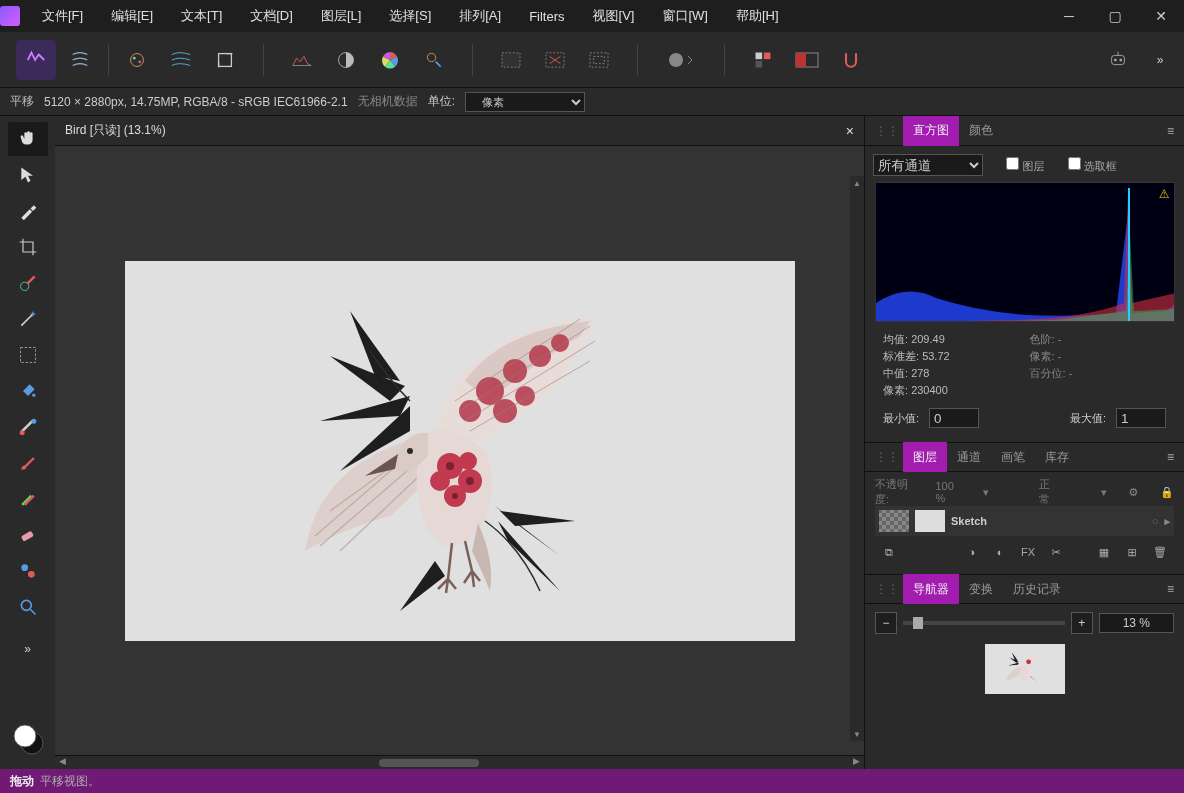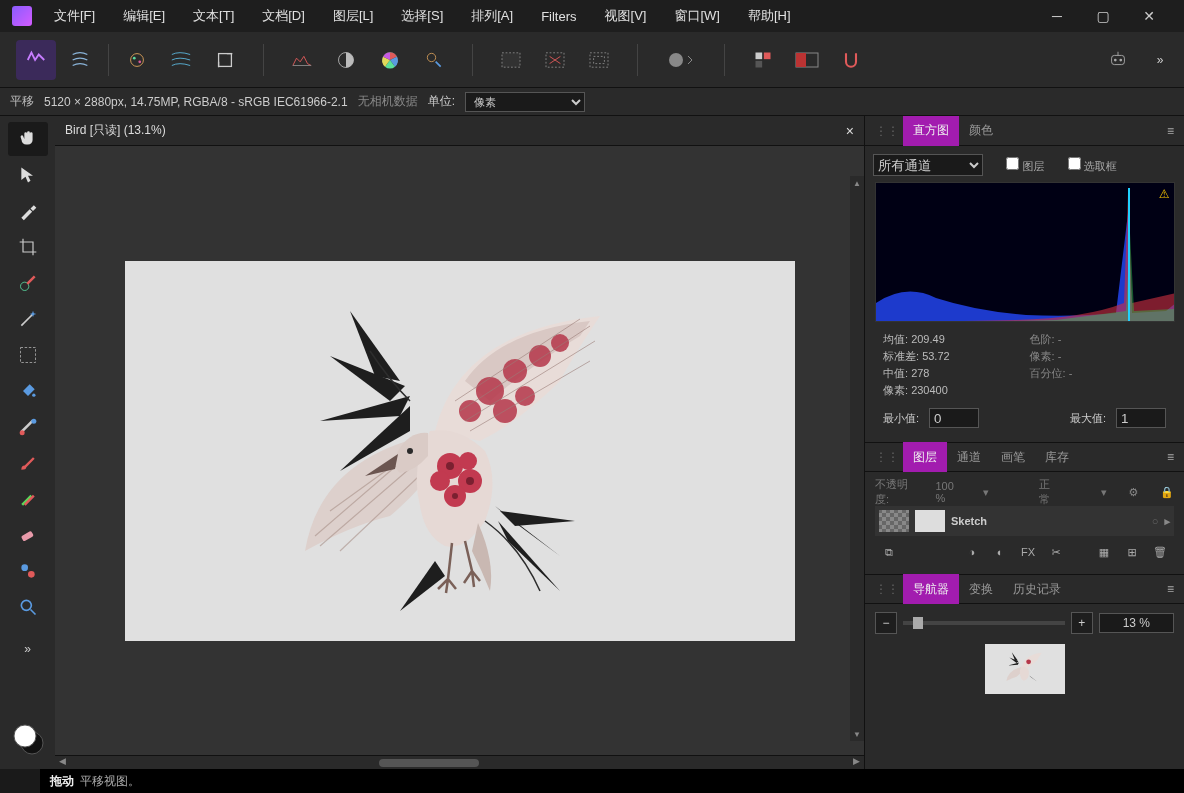--- a/index.html
+++ b/index.html
@@ -1,55 +1,55 @@
 <!DOCTYPE html>
 <html><head>
 <meta charset="utf-8">
 <style>
 * { margin: 0; padding: 0; box-sizing: border-box; font-family: "Segoe UI", "Microsoft YaHei", sans-serif; }
 body { background: #1a1a1a; width: 1184px; height: 793px; overflow: hidden; color: #ccc; font-size: 12px; user-select: none; }
 
 
-.menubar { height: 32px; background: #1e1e1e; display: flex; align-items: center; padding: 0 12px; }
+.menubar { height: 32px; background: #1e1e1e; display: flex; align-items: center; padding: 0 0; }
 .appicon { width: 20px; height: 20px; margin-right: 8px; background: linear-gradient(135deg,#8a5cff,#d45cff); border-radius: 3px; }
 .menuitem { padding: 0 14px; height: 32px; display: flex; align-items: center; font-size: 13px; color: #e0e0e0; cursor: default; }
 .winctrl { margin-left: auto; display: flex; }
 .winctrl span { width: 46px; height: 32px; display:flex; align-items:center; justify-content:center; font-size:14px; }
 
 
 .toolbar { height: 56px; background: #2a2a2a; display: flex; align-items: center; padding: 0 10px; gap: 8px; border-bottom: 1px solid #111; }
 .tb-group { display:flex; align-items:center; gap:4px; padding:0 6px; }
 .tb-btn { width: 40px; height: 40px; display:flex; align-items:center; justify-content:center; border-radius:4px; position:relative; }
 .tb-btn.active { background: #3b2a5a; }
 .sep { width:1px; height:32px; background:#444; margin:0 4px; }
 
 
 .ctxbar { height: 28px; background: #2a2a2a; display:flex; align-items:center; padding:0 10px; font-size:12px; gap:10px; border-bottom:1px solid #111; }
 .ctxbar .label { color:#bbb; }
-.ctxbar select, .ctxbar .sel { background:#1a1a1a; border:1px solid #555; color:#ccc; height:20px; font-size:11px; padding:0 4px; }
+.ctxbar select, .ctxbar .sel { background:#1a1a1a; border:1px solid #555; color:#ccc; height:20px; font-size:11px; padding:0 12px; }
 
 
 .main { display:flex; height: calc(793px - 32px - 56px - 28px - 24px); }
 .tools { width: 55px; background:#2a2a2a; display:flex; flex-direction:column; align-items:center; padding-top:6px; gap:2px; }
 .tool { width:40px; height:34px; display:flex; align-items:center; justify-content:center; border-radius:3px; }
 .tool.active { background:#1a1a1a; }
 
 .center { flex:1; background:#333333; display:flex; flex-direction:column; position:relative; }
 .doctab { height:30px; background:#2a2a2a; display:flex; align-items:center; padding:0 10px; font-size:12px; color:#ddd; border-bottom:1px solid #111; }
 .doctab .close { margin-left:auto; font-size:14px; }
 .canvas-area { flex:1; background:#333333; display:flex; align-items:center; justify-content:center; overflow:hidden; position:relative; }
 .canvas { width:670px; height:380px; background:#e0e0e0; position:relative; }
 .scroll-h { height:14px; background:#2a2a2a; border-top:1px solid #111; position:relative; }
 .scroll-h .thumb { position:absolute; left:40%; width:100px; height:8px; top:3px; background:#555; border-radius:4px; }
 .scroll-v { width:14px; background:#2a2a2a; position:absolute; right:0; top:30px; bottom:14px; }
 .scroll-v .arrow { width:14px; height:14px; display:flex; align-items:center; justify-content:center; font-size:8px; color:#888; }
 
 .panels { width:320px; background:#2a2a2a; display:flex; flex-direction:column; border-left:1px solid #111; }
 
-.statusbar { height:24px; background:#000000; display:flex; align-items:center; padding:0 10px; font-size:12px;margin-left:40px; }
+.statusbar { height:24px; background:#701a75; display:flex; align-items:center; padding:0 10px; font-size:12px; }
 
 
 .panel-tabs { height:30px; display:flex; align-items:center; padding-left:10px; gap:0; border-bottom:1px solid #111; }
 .ptab { padding:0 10px; height:30px; display:flex; align-items:center; color:#999; font-size:12px; }
 .ptab.active { background:#a21caf; color:#eee; }
 .panel-menu { margin-left:auto; padding:0 10px; color:#aaa; }
 .grip { color:#666; padding-right:4px; }
 .hist-body { padding:8px; }
 .hist-body select { background:#1a1a1a; border:1px solid #555; color:#ccc; width:110px; height:22px; }
 .hist-chk { margin-left:20px; font-size:11px; color:#aaa; }

